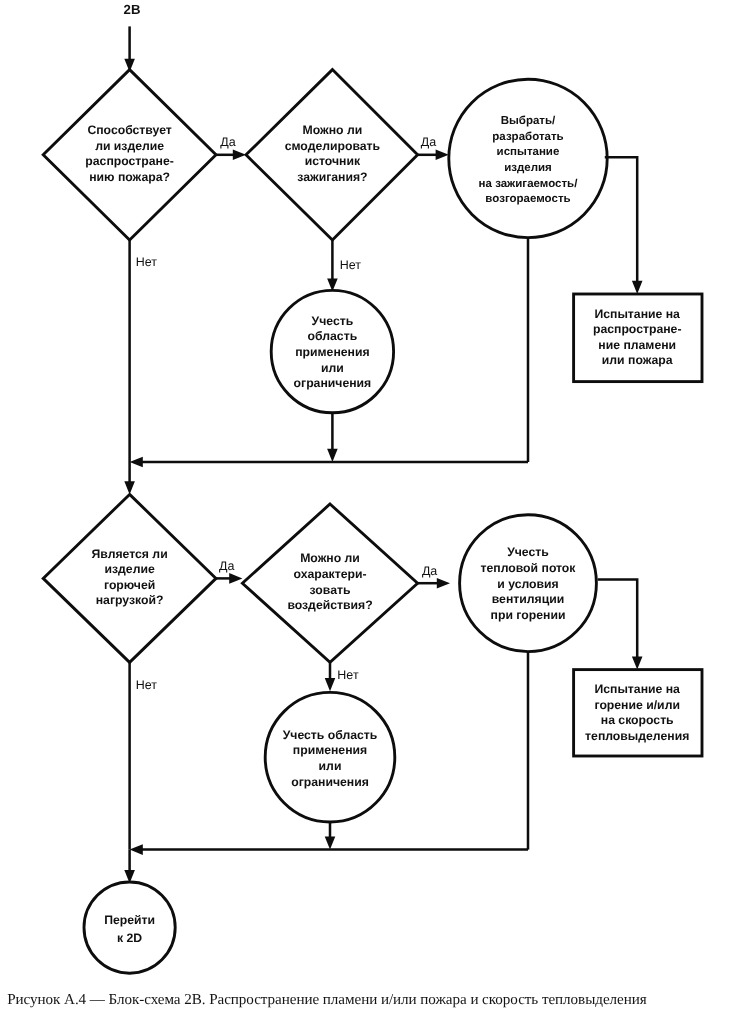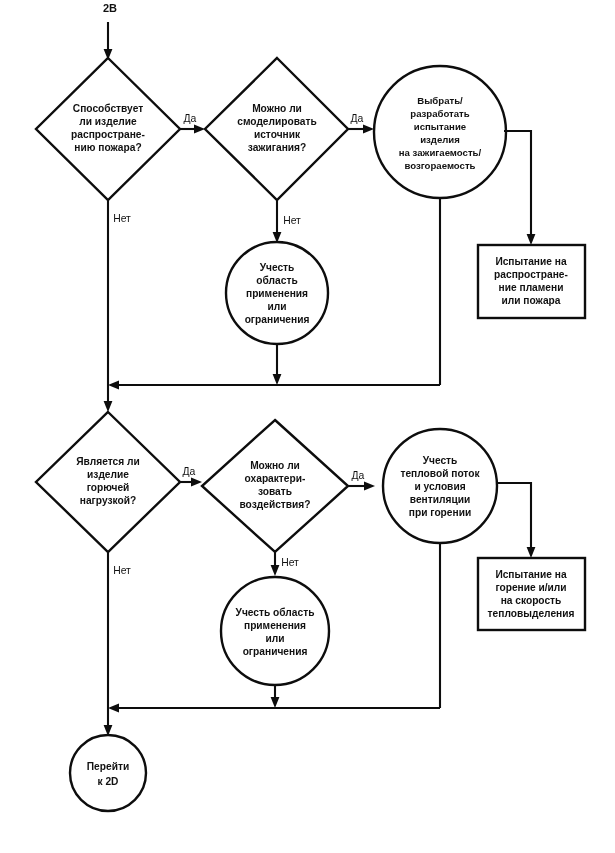--- a/index.html
+++ b/index.html
@@ -245,14 +245,15 @@
       <path class="conn" d="M108,708 L108,729"></path>
       <polygon class="arrowhead" points="108,736 103.6,725 112.4,725"></polygon>
     </g>
 
     <circle class="shape-stroke" cx="108" cy="773" r="38"></circle>
     <text class="node-text" x="108" y="767">Перейти</text>
     <text class="node-text" x="108" y="782">к 2D</text>
 
   </svg>
 
+  <div class="caption">Рисунок А.4 — Блок-схема 2В. Распространение пламени и/или пожара и скорость тепловыделения</div>
 
 </div>
 
 </body></html>

